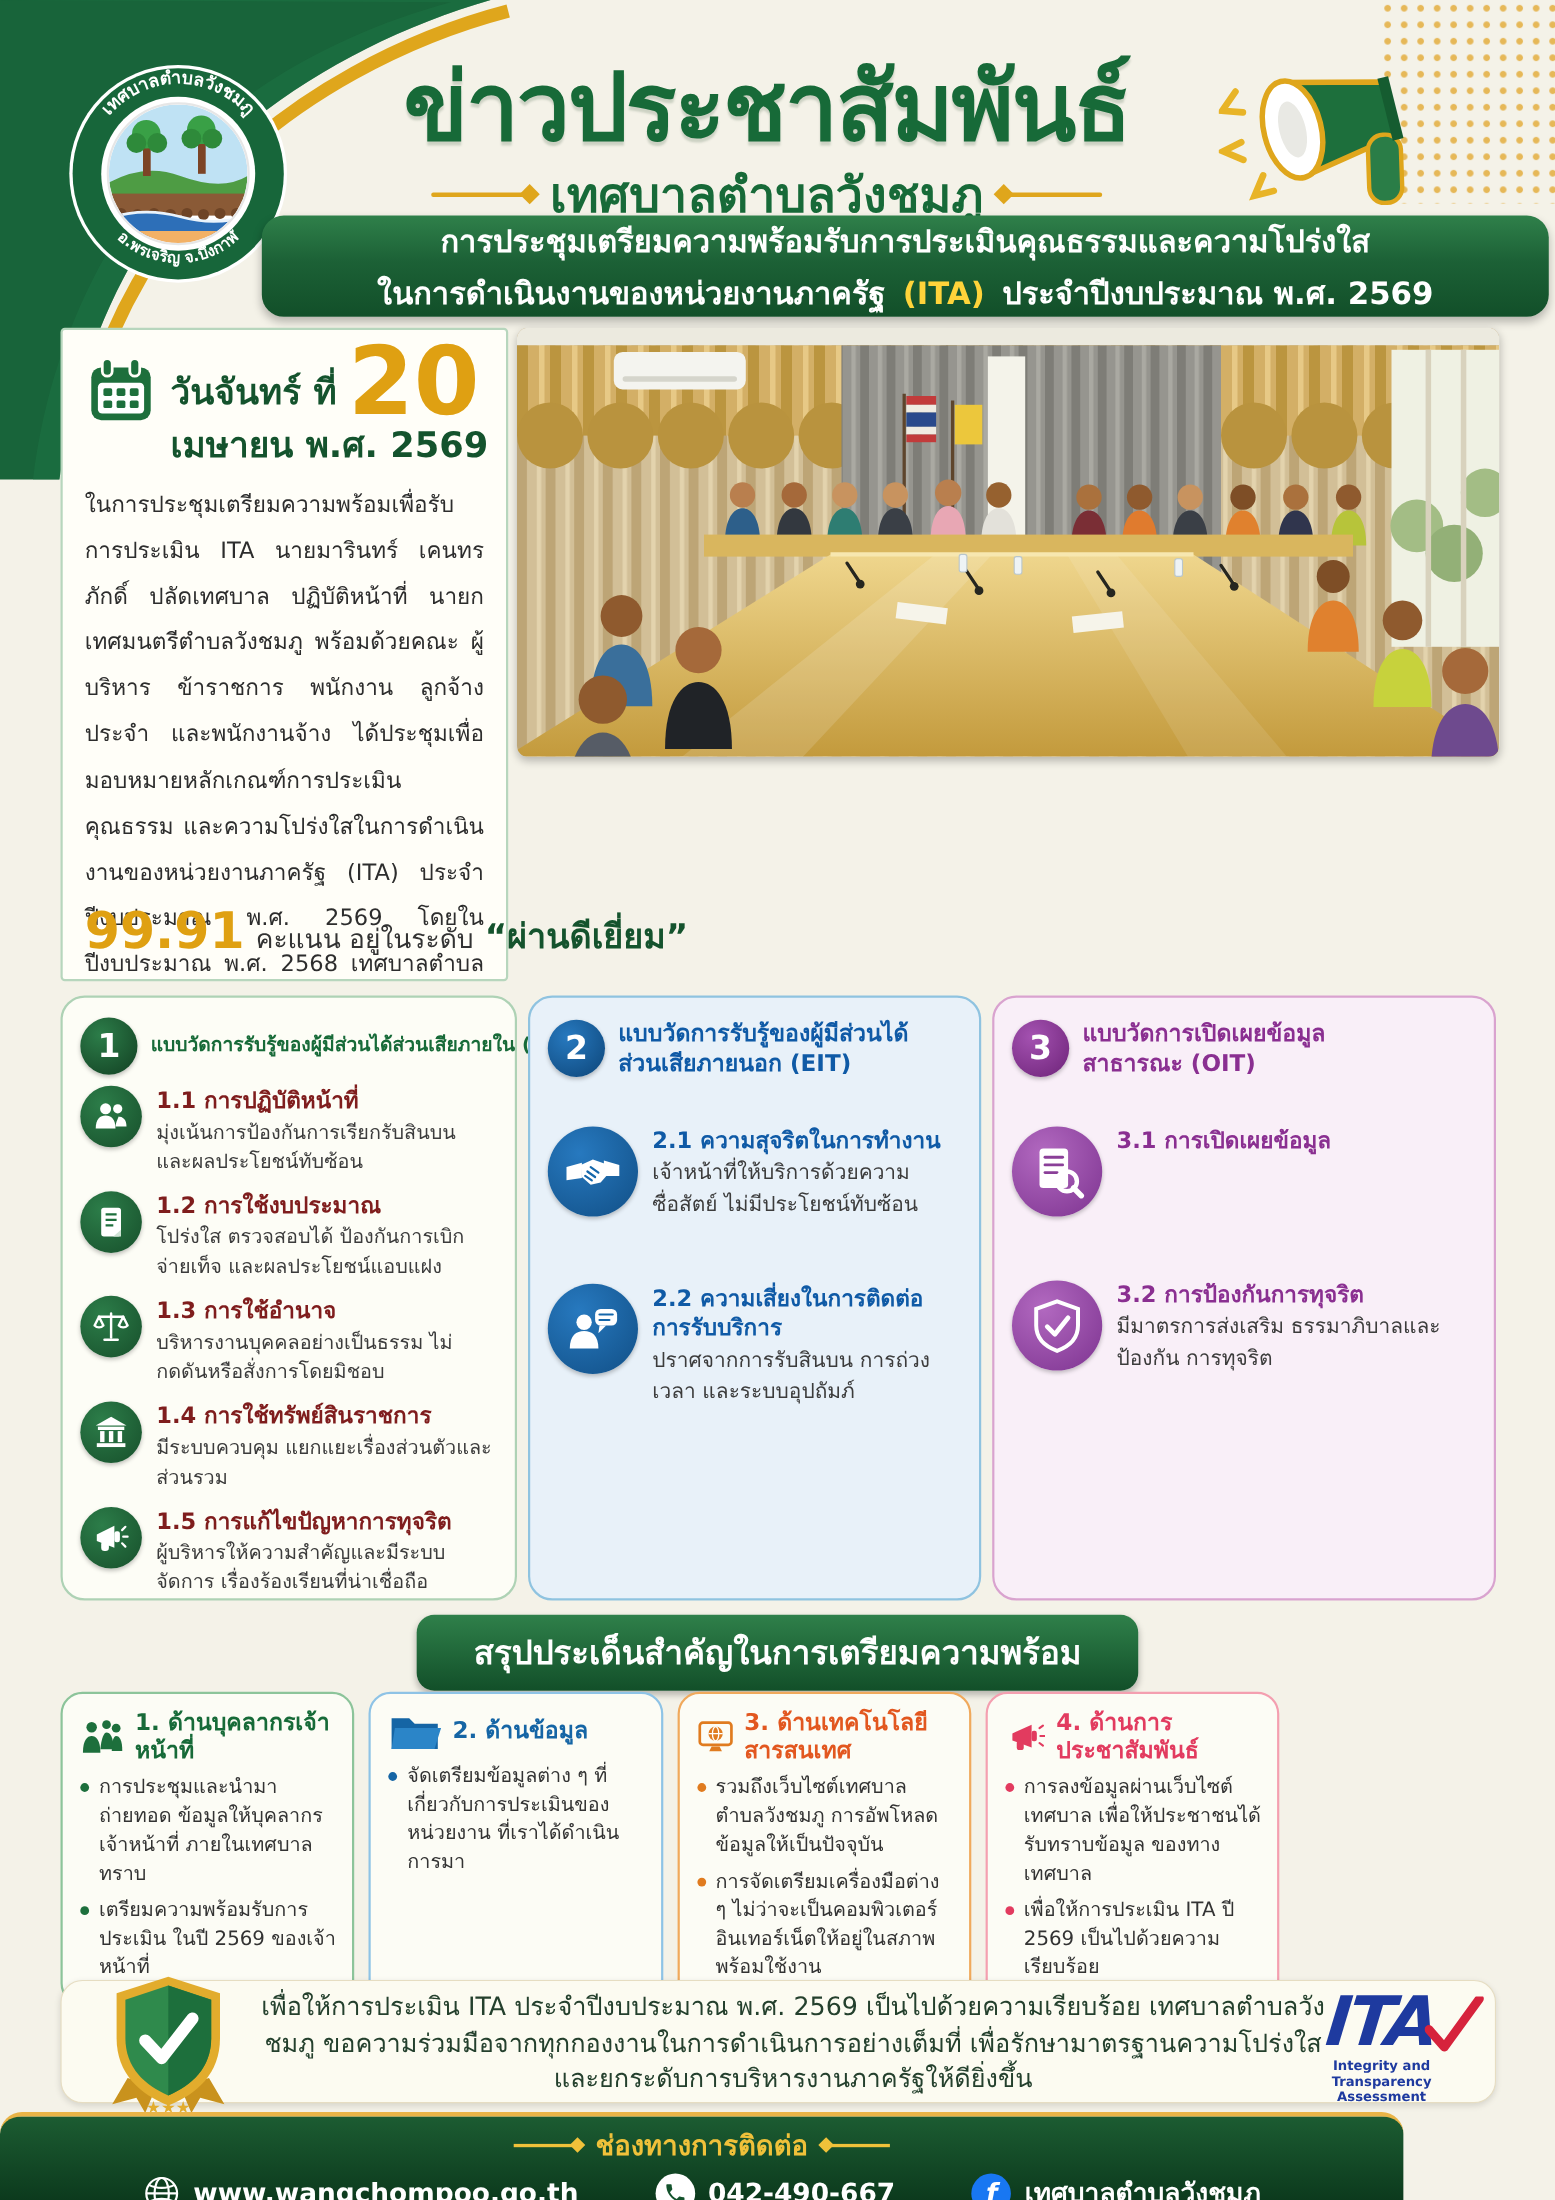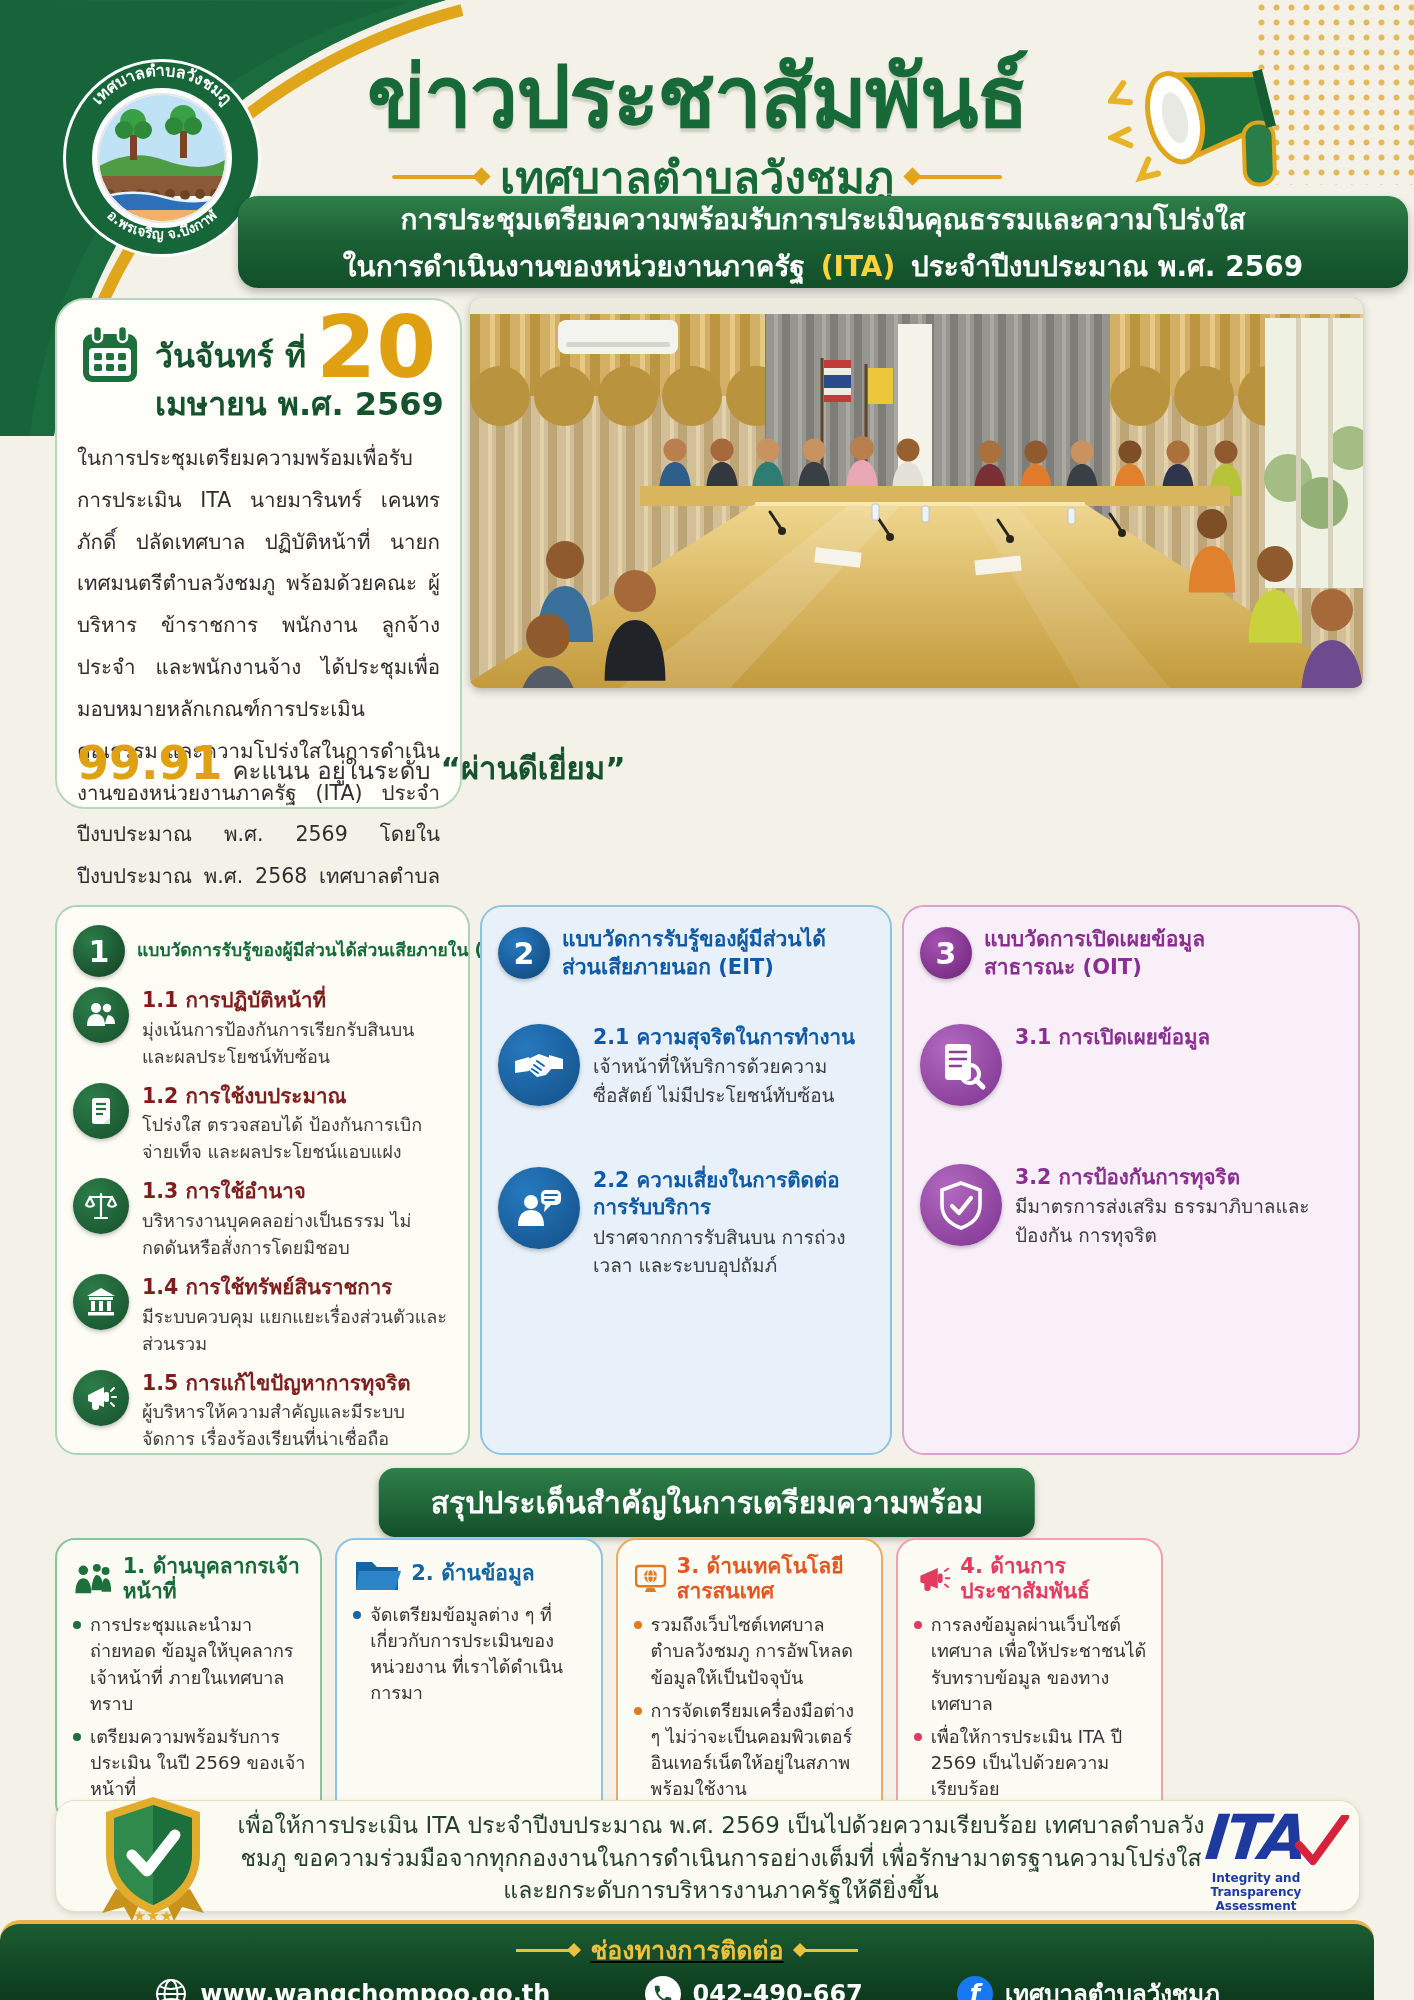--- a/index.html
+++ b/index.html
@@ -23,22 +23,22 @@
   .arrow-line.l .dmd{right:-4px;} .arrow-line.r .dmd{left:-4px;}
   .megaphone{position:absolute;top:26px;left:1108px;}
   .banner{position:absolute;top:196px;left:238px;right:6px;height:92px;border-radius:20px;
       background:linear-gradient(180deg,#2f804a 0%,#1c6136 45%,#124f29 100%);
       display:flex;flex-direction:column;justify-content:center;align-items:center;gap:3px;
       box-shadow:0 4px 8px rgba(0,0,0,.25);}
   .banner-l1{font-size:28px;font-weight:800;color:#ffffff;white-space:nowrap;}
   .banner-l2{font-size:28px;font-weight:800;color:#ffffff;white-space:nowrap;}
   .banner-l2 .ita{color:#ffd43a;padding:0 6px;}
   
-  .date-card{position:absolute;left:55px;top:298px;width:407px;height:511px;background:#fffef8;
-      border:2px solid #b7d6bd;border-radius:30px;padding:16px 20px 14px 20px;}
+  .date-card{position:absolute;left:55px;top:298px;width:407px;height:594px;background:#fffef8;
+      border:2px solid #b7d6bd;border-radius:4px;padding:16px 20px 14px 20px;}
   .date-head{position:relative;height:112px;}
   .cal{position:absolute;left:2px;top:8px;}
   .day-label{position:absolute;left:78px;top:14px;font-size:32px;font-weight:800;color:#14532d;white-space:nowrap;}
   .day-number{position:absolute;right:4px;top:-12px;font-size:86px;font-weight:800;color:#dfa012;line-height:1;}
   .month-year{position:absolute;left:78px;top:62px;font-size:32px;font-weight:800;color:#14532d;white-space:nowrap;}
   .paragraph{margin-top:10px;font-size:20.5px;line-height:2.04;color:#2d2d2d;text-align:justify;}
   .paragraph .hl{color:#dfa012;font-weight:800;}
   .score-row{position:absolute;left:20px;right:20px;bottom:14px;display:flex;align-items:baseline;gap:10px;white-space:nowrap;}
   .score-val{font-size:46px;font-weight:800;color:#dfa012;}
   .score-mid{font-size:24px;color:#333;}
@@ -94,23 +94,23 @@
       border:1.5px solid #e6ddc2;border-radius:20px;box-shadow:0 2px 6px rgba(0,0,0,.12);}
   .shield{position:absolute;left:38px;top:-8px;}
   .close-text{position:absolute;left:180px;top:8px;width:970px;font-size:23px;color:#24402d;
       line-height:1.42;text-align:center;}
   .ita-logo{position:absolute;right:18px;top:6px;width:170px;text-align:center;}
   .ita-word{font-size:62px;font-weight:800;font-style:italic;color:#1e3a9f;letter-spacing:-3px;
       line-height:1;position:relative;display:inline-block;transform:skewX(-6deg);}
   .ita-check{position:absolute;right:-8px;top:8px;}
   .ita-cap{font-size:12px;font-weight:700;color:#1e3a9f;margin-top:3px;line-height:1.15;}
   
-  .footer{position:absolute;left:0;bottom:0;width:1374px;height:80px;
+  .footer{position:absolute;left:0;bottom:0;width:1276px;height:80px;
       background:linear-gradient(180deg,#1c5c32,#0c3a1d);border-top:4px solid #e9b447;
-      border-radius:20px 20px 0 0;text-decoration:underline;}
+      border-radius:20px 20px 0 0;}
   .ft-title-row{display:flex;align-items:center;justify-content:center;gap:14px;margin-top:6px;}
   .ft-title{font-size:25px;font-weight:800;color:#f0c13a;}
   .ft-dash{width:60px;height:3px;background:#f0c13a;position:relative;}
   .ft-dash .dmd{position:absolute;top:-4px;width:10px;height:10px;background:#f0c13a;transform:rotate(45deg);}
   .ft-dash.l .dmd{right:-3px;} .ft-dash.r .dmd{left:-3px;}
   .ft-row{display:flex;justify-content:space-evenly;align-items:center;margin-top:4px;padding:0 60px;}
   .ft-item{display:flex;align-items:center;gap:12px;color:#fff;font-size:24px;font-weight:600;}
   .circle-ic{width:36px;height:36px;border-radius:50%;display:flex;align-items:center;justify-content:center;}
   .ph{background:#fff;} .fb{background:#1877f2;color:#fff;font-size:24px;font-weight:800;font-style:italic;}
 </style>

